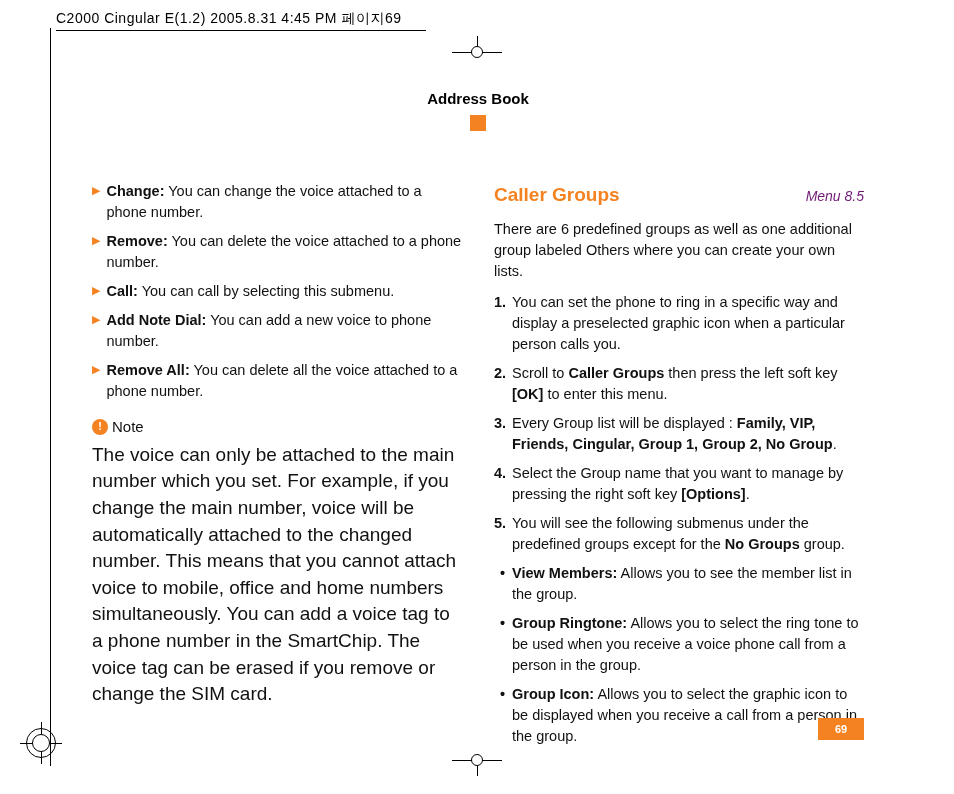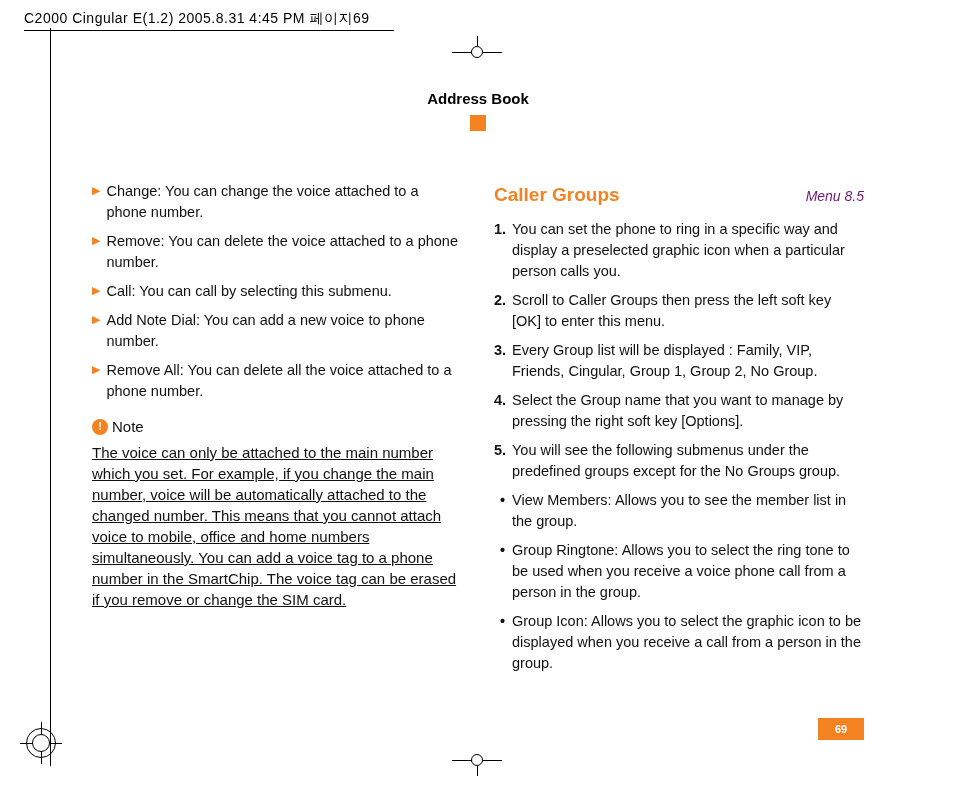--- a/index.html
+++ b/index.html
@@ -7,21 +7,21 @@
     font-family: Arial, Helvetica, sans-serif;
     width: 954px;
     height: 794px;
     background: #fff;
     position: relative;
     overflow: hidden;
   }
   .header-strip {
     position: absolute;
     top: 10px;
-    left: 24px;
+    left: 56px;
     font-size: 14px;
     letter-spacing: 0.5px;
     color: #000;
     border-bottom: 1px solid #000;
     padding-bottom: 2px;
     width: 370px;
   }
   .crop-mark-top {
     position: absolute;
     top: 36px;
@@ -157,24 +157,23 @@
   }
   .note-head .mark {
     width: 16px; height: 16px; background: #f58220;
     border-radius: 50%;
     color: #fff;
     display: flex; align-items: center; justify-content: center;
     font-weight: bold; font-size: 11px;
   }
   .note-head .lbl { font-weight: normal; font-size: 15px; }
   .note-body {
-    font-size: 15px;
+    font-size: 19px;
     line-height: 1.4;
     margin-top: 4px;
-    text-decoration: underline;
   }
   .section-head {
     display: flex; justify-content: space-between; align-items: baseline;
     margin-bottom: 10px;
   }
   .section-head .h {
     color: #f58220;
     font-weight: bold;
     font-size: 19px;
   }
@@ -207,21 +206,21 @@
     position: absolute;
     right: 40px;
     bottom: -6px;
     width: 46px; height: 22px;
     background: #f58220;
     color: #fff;
     font-size: 11px;
     font-weight: bold;
     display: flex; align-items: center; justify-content: center;
   }
-  b { font-weight: normal; }
+  b { font-weight: bold; }
 </style>
 </head>
 <body>
 
 <div class="header-strip">C2000 Cingular  E(1.2)  2005.8.31  4:45 PM  페이지69</div>
 
 <div class="vline-left"></div>
 
 <div class="crop-mark-top">
   <div class="vline"></div>
@@ -269,20 +268,21 @@
         <span class="lbl">Note</span>
       </div>
       <div class="note-body">The voice can only be attached to the main number which you set. For example, if you change the main number, voice will be automatically attached to the changed number. This means that you cannot attach voice to mobile, office and home numbers simultaneously. You can add a voice tag to a phone number in the SmartChip. The voice tag can be erased if you remove or change the SIM card.</div>
     </div>
 
     <div class="col">
       <div class="section-head">
         <span class="h">Caller Groups</span>
         <span class="m">Menu 8.5</span>
       </div>
+      <div class="intro">There are 6 predefined groups as well as one additional group labeled Others where you can create your own lists.</div>
 
       <div class="num-row">
         <span class="n">1.</span>
         <span class="t">You can set the phone to ring in a specific way and display a preselected graphic icon when a particular person calls you.</span>
       </div>
       <div class="num-row">
         <span class="n">2.</span>
         <span class="t"><span>Scroll to </span><b>Caller Groups</b><span> then press the left soft key </span><b>[OK]</b><span> to enter this menu.</span></span>
       </div>
       <div class="num-row">

